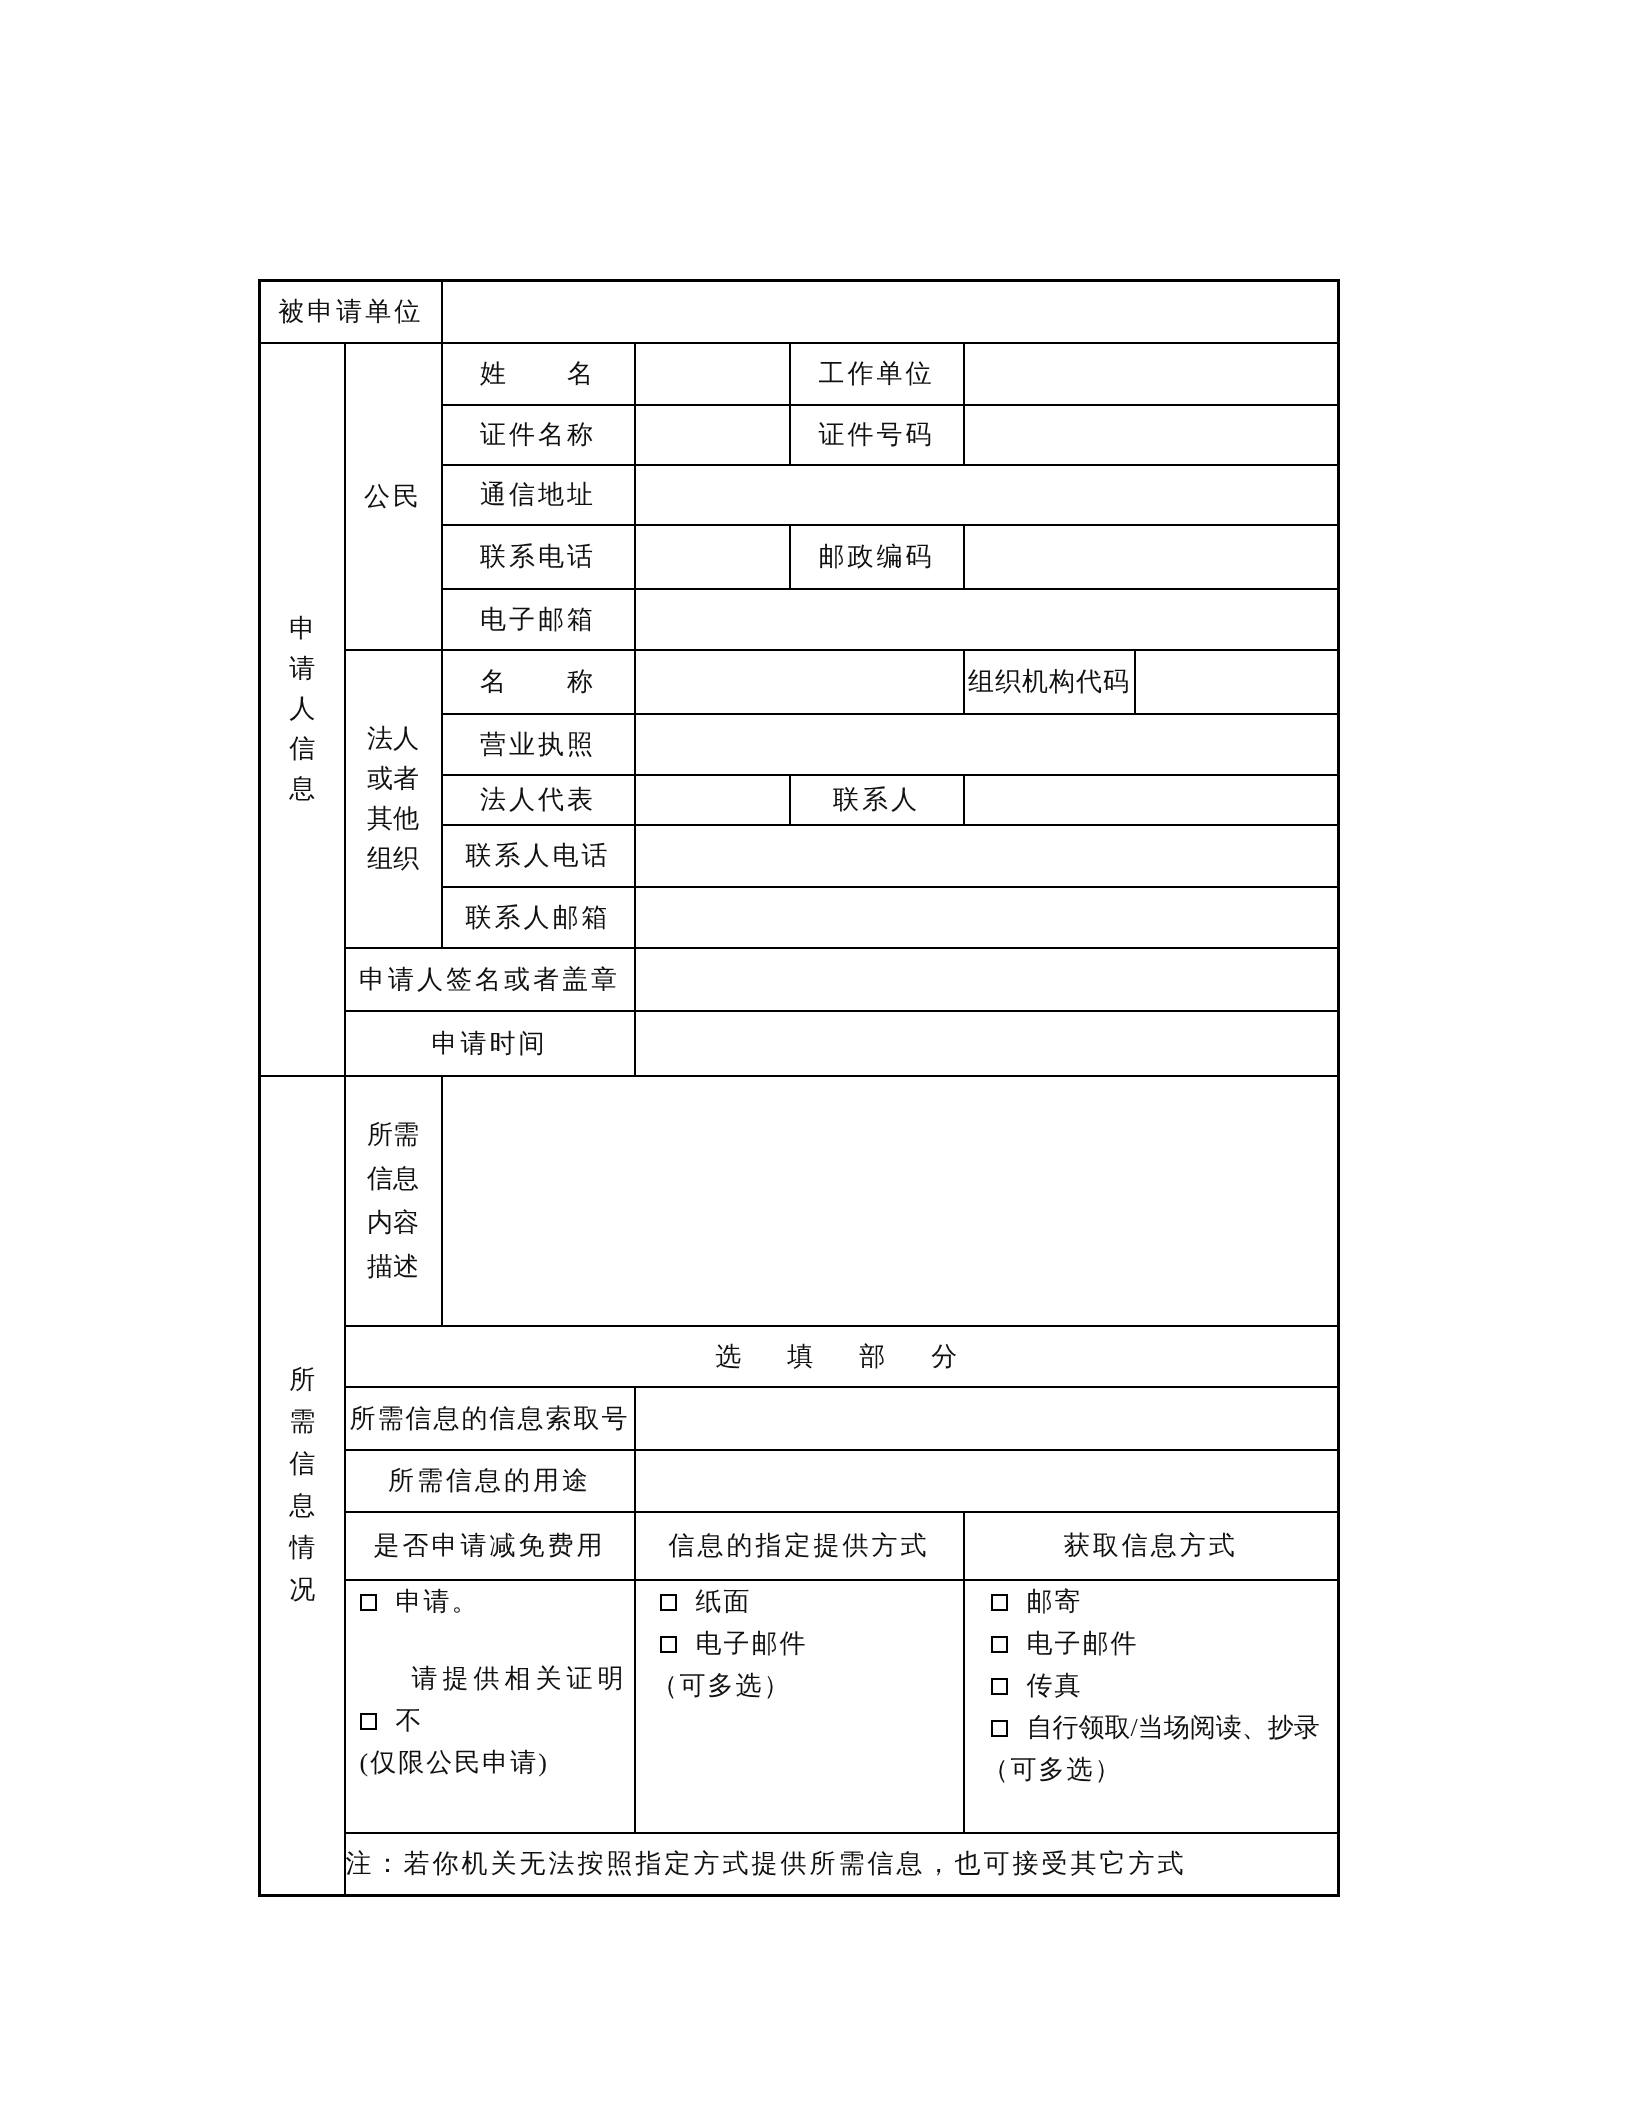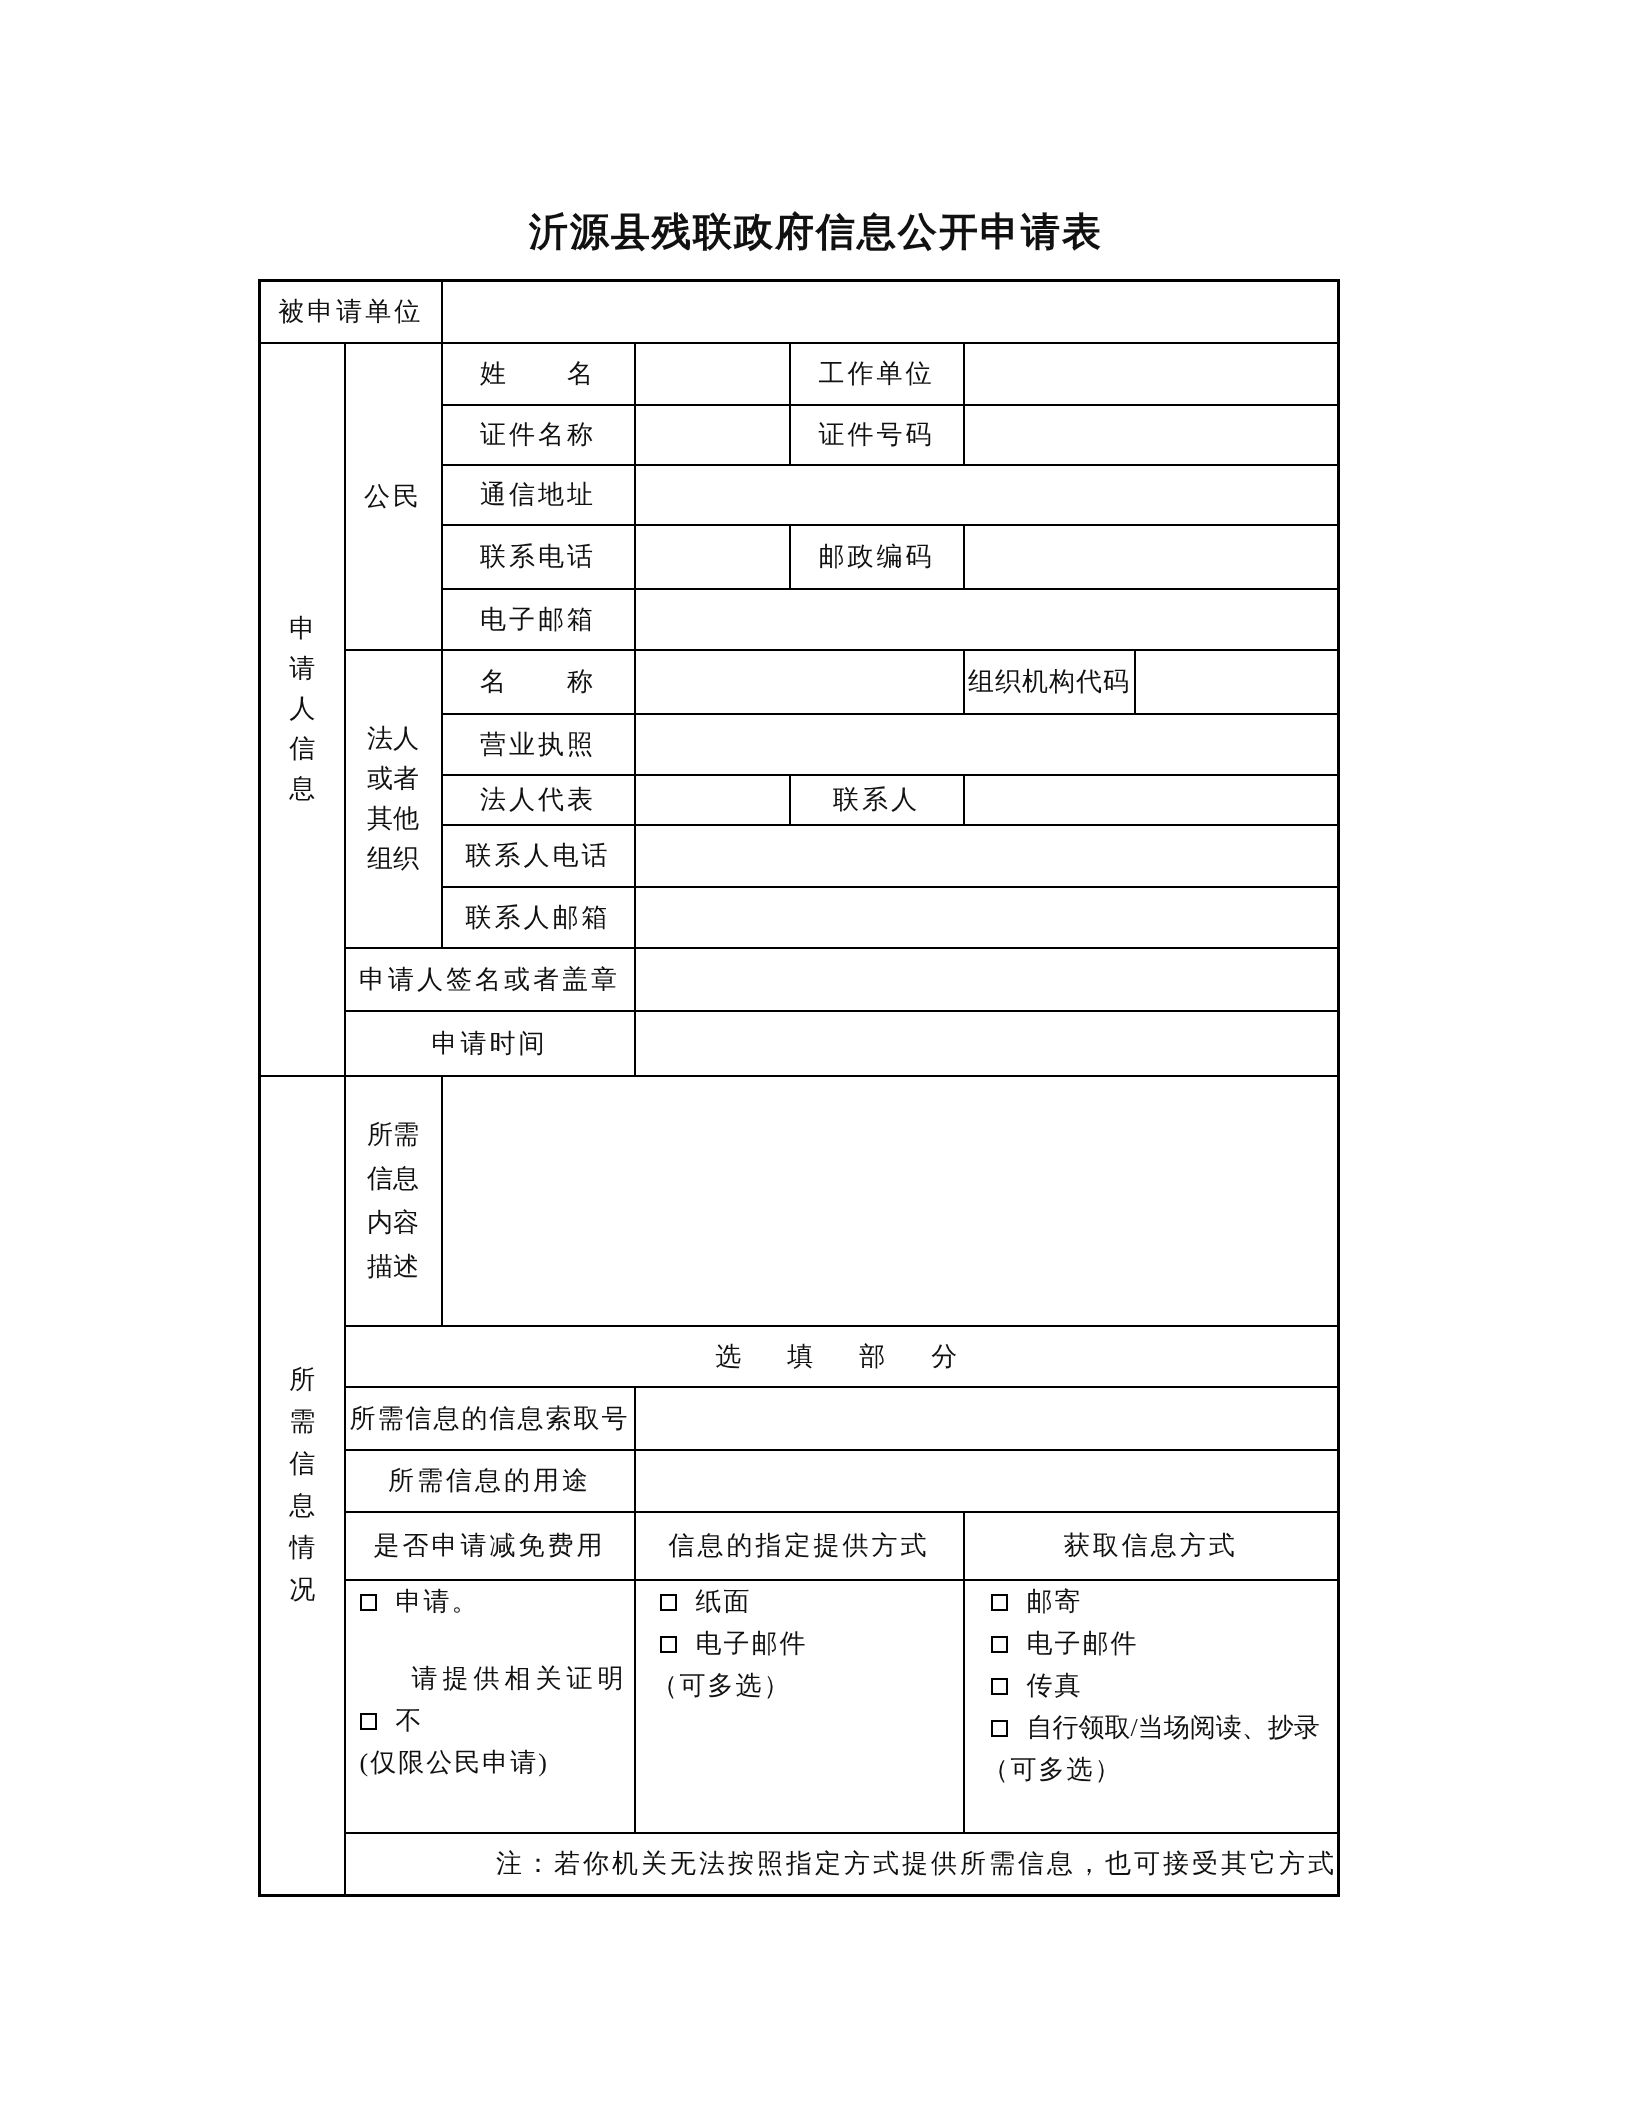--- a/index.html
+++ b/index.html
@@ -48,21 +48,21 @@
   .lh44 { line-height: 44px; }
 
   .section-head {
     text-align: center;
     font-weight: normal;
     font-size: 27px;
     letter-spacing: 10px;
   }
 
   .footnote {
-    text-align: right;
+    text-align: left;
     letter-spacing: 3px;
     font-size: 26px;
   }
 
   
   td.opt { vertical-align: top; padding-top: 10px; font-size: 25px; }
   .opt .line { line-height: 42px; white-space: nowrap; letter-spacing: 2px; }
   .pad1 .line { padding-left: 14px; }
   .pad2 .line { padding-left: 24px; }
   .pad3 .line { padding-left: 26px; }
@@ -74,21 +74,20 @@
     margin-right: 19px;
     vertical-align: -1px;
     background: #fff;
   }
 </style>
 </head>
 <body>
 
 <div class="page">
 
-  <div class="doc-title">沂源县残联政府信息公开申请表</div>
 
   <table class="form">
     <colgroup>
       <col style="width:85px">
         <col style="width:97px">
         <col style="width:193px">
       <col style="width:155px">
         <col style="width:174px">
         <col style="width:171px">
       <col style="width:204px">

